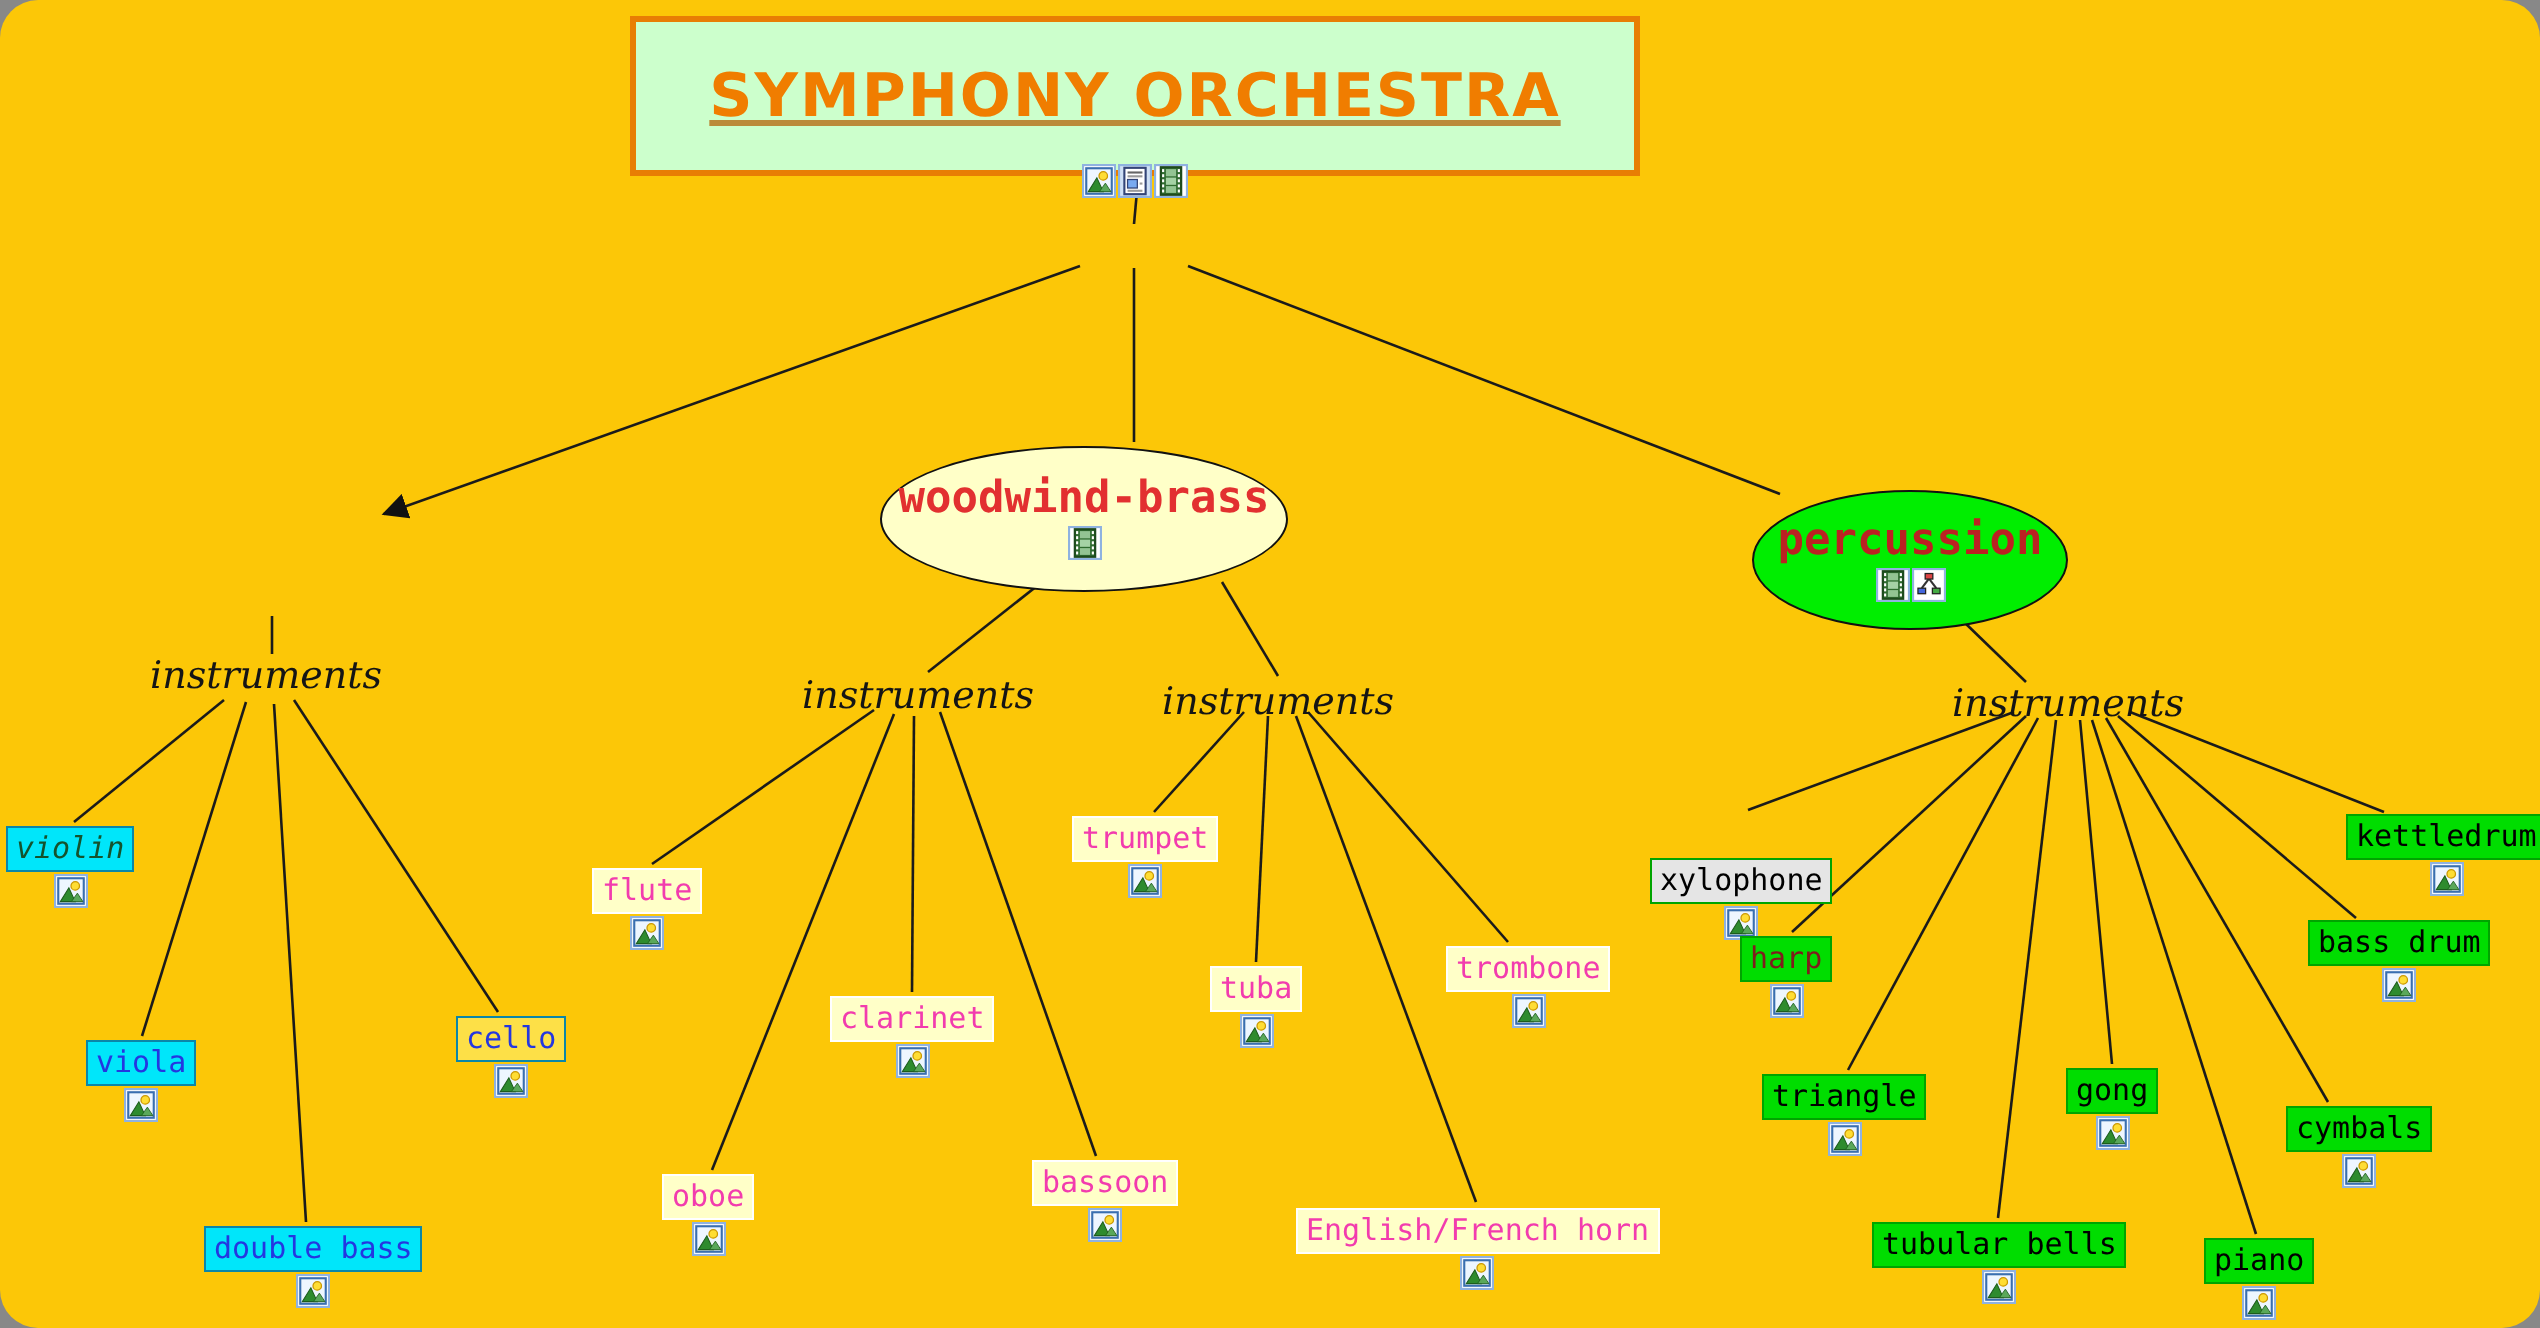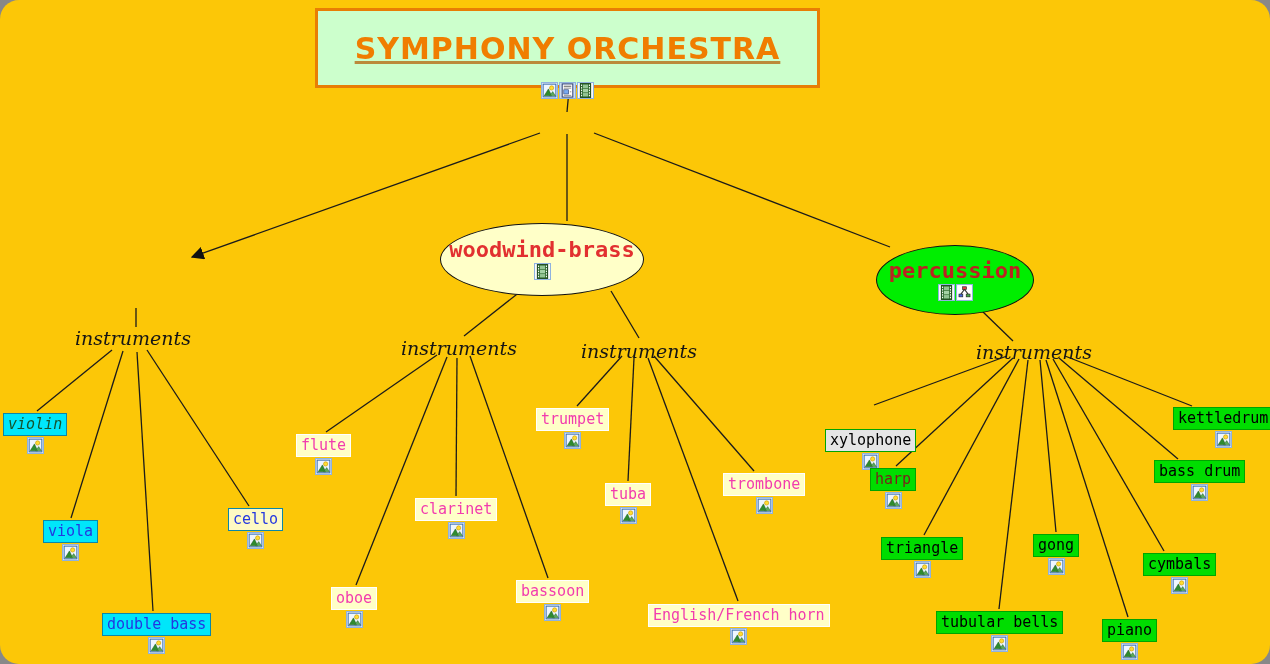--- a/index.html
+++ b/index.html
@@ -192,21 +192,21 @@
         <use href="#ic-image"></use>
       </svg>
   </div>
   <div class="node node--string" style="left:43px;top:520px;">
     <span class="node-box" style="background-color: rgb(0, 230, 250);"><span style="color: rgb(36, 55, 224);">viola</span></span>
     <svg class="res-icon">
         <use href="#ic-image"></use>
       </svg>
   </div>
   <div class="node node--string" style="left:228px;top:508px;">
-    <span class="node-box" style="background-color: #fef9c3;"><span style="color: rgb(36, 55, 224);">cello</span></span>
+    <span class="node-box" style="background-color: #fde047;"><span style="color: rgb(36, 55, 224);">cello</span></span>
     <svg class="res-icon">
         <use href="#ic-image"></use>
       </svg>
   </div>
   <div class="node node--string" style="left:102px;top:613px;">
     <span class="node-box" style="background-color: rgb(0, 230, 250);"><span style="color: rgb(36, 55, 224);">double bass</span></span>
     <svg class="res-icon">
         <use href="#ic-image"></use>
       </svg>
   </div>

